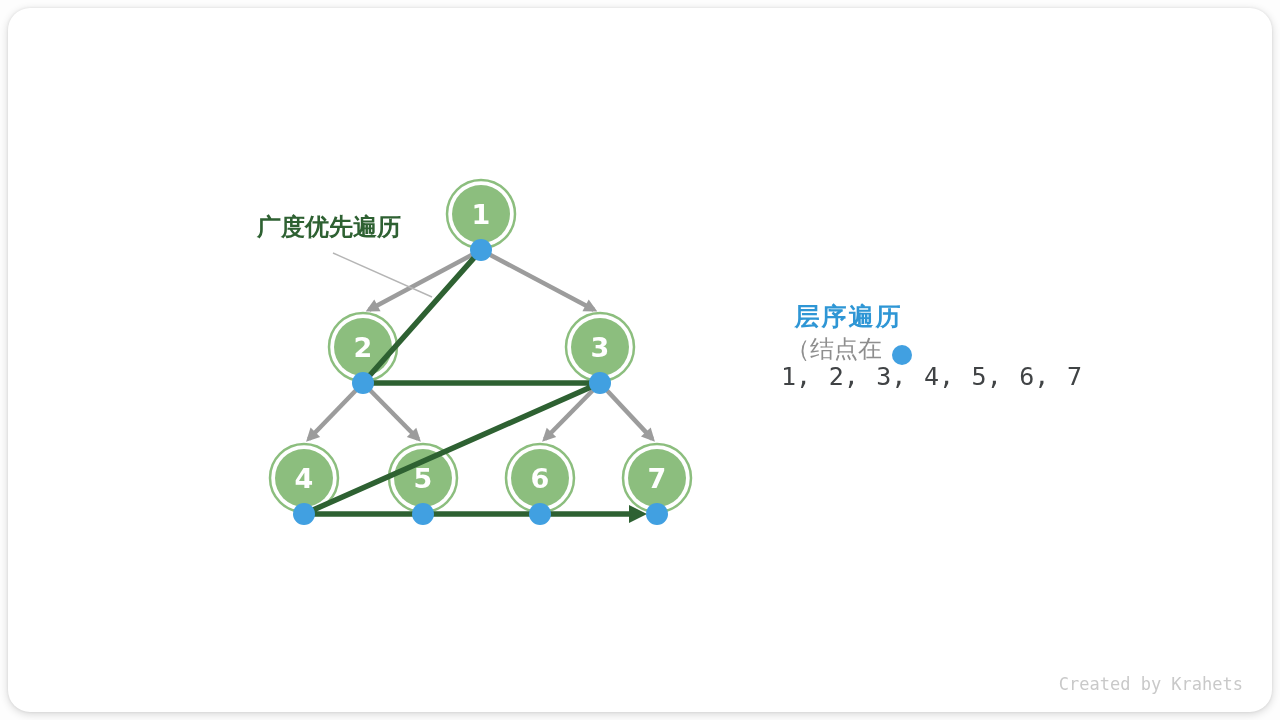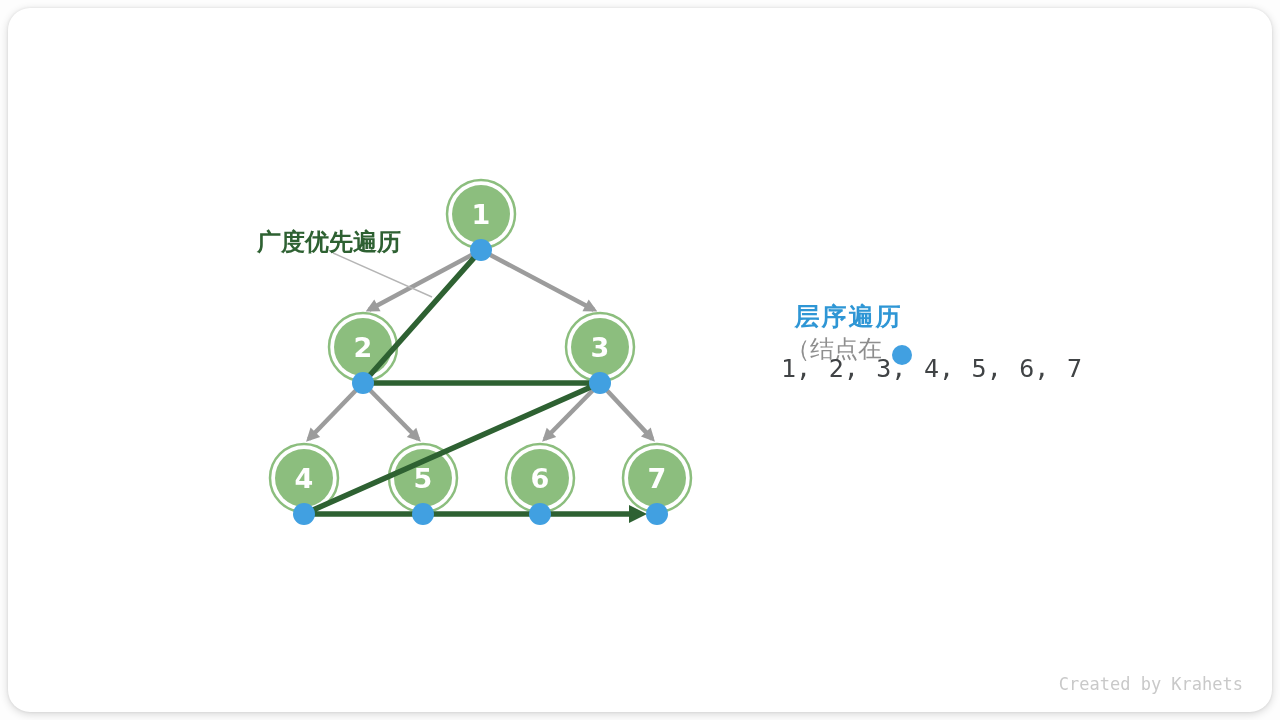--- a/index.html
+++ b/index.html
@@ -22,21 +22,20 @@
     position: absolute;
     left: 0; top: 0;
     width: 1280px; height: 720px;
   }
   .annotation {
     position: absolute;
     left: 257px; top: 211px;
     font-size: 24px;
     font-weight: bold;
     white-space: nowrap;
-    margin-top: 15px;
   }
   .legend-line {
     position: absolute;
     left: 780px; top: 300px;
     display: flex;
     align-items: center;
     white-space: nowrap;
     flex-direction: column;
   }
   .legend-title {
@@ -51,21 +50,21 @@
     align-items: flex-end;
   }
   .legend-dot {
     width: 20px; height: 20px;
     border-radius: 50%;
     display: inline-block;
     margin: 2px 5px 0 10px;
   }
   .sequence {
     position: absolute;
-    left: 781px; top: 354px;
+    left: 781px; top: 362px;
     font-family: "DejaVu Sans Mono", monospace;
     font-size: 25px;
     word-spacing: 2.5px;
     white-space: nowrap;
   }
   .watermark {
     position: absolute;
     right: 37px; top: 674px;
     font-family: "DejaVu Sans Mono", monospace;
     font-size: 17px;

